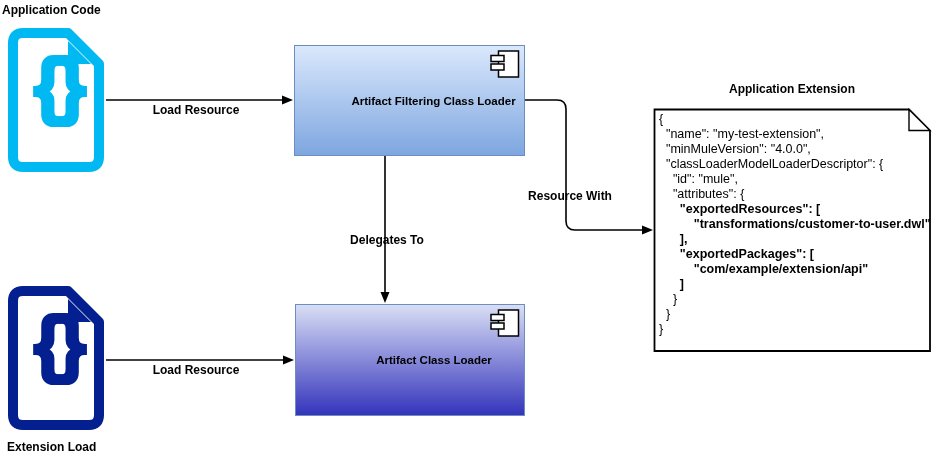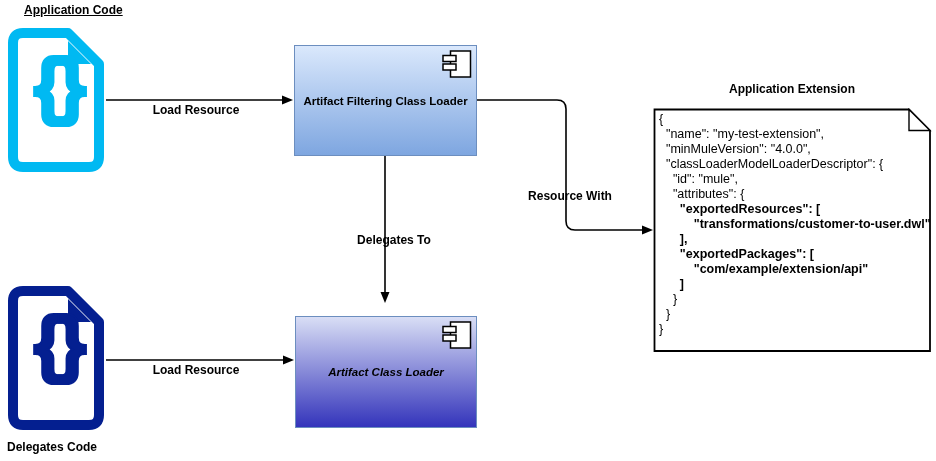--- a/index.html
+++ b/index.html
@@ -6,26 +6,26 @@
   .canvas{
     position:relative;width:936px;height:461px;background:#ffffff;
     font-family:"Liberation Sans",sans-serif;overflow:hidden;color:#000;
   }
   .lbl{position:absolute;font-weight:bold;font-size:12px;white-space:nowrap;}
   .lbl.center{text-align:center;margin-top:19px;}
   .edges{position:absolute;left:0;top:0;width:936px;height:461px;}
   .node{
     position:absolute;border:1px solid #6c8ebf;
     display:flex;align-items:center;justify-content:center;
-    font-weight:bold;font-size:11.5px;text-align:center;
+    font-weight:bold;font-size:11.5px;text-align:center;padding-left:48px;
   }
   #box-filtering{left:294px;top:45px;width:181px;height:109px;
     background:linear-gradient(180deg,#dae8fc 0%,#7ea6e0 100%);}
-  #box-artifact{left:295px;top:316px;width:180px;height:110px;
-    background:linear-gradient(180deg,#d9def5 0%,#3434bb 100%);font-style:italic;}
+  #box-artifact{left:295px;top:304px;width:180px;height:110px;
+    background:linear-gradient(180deg,#d9def5 0%,#3434bb 100%);}
   .comp-icon{position:absolute;top:4px;right:4px;}
   .file-icon{position:absolute;}
   #icon-app{left:8px;top:28px;}
   #icon-ext{left:8px;top:286px;}
   .doc-shape{position:absolute;left:653px;top:108px;}
   .doc-title{position:absolute;left:652px;top:82px;width:280px;text-align:center;
     font-weight:bold;font-size:12px;}
   .doc-text{position:absolute;left:659px;top:112px;font-size:12.5px;line-height:15px;
     white-space:pre;}
   .doc-line.bold{font-weight:bold;}
@@ -43,21 +43,21 @@
       <path d="M477,100 H557 Q566,100 566,109 V221 Q566,230 575,230 H642"></path>
     </g>
     <g fill="#000" stroke="none">
       <polygon points="293,100 282,95.5 282,104.5"></polygon>
       <polygon points="294,360 283,355.5 283,364.5"></polygon>
       <polygon points="385,303 380.5,292 389.5,292"></polygon>
       <polygon points="653,230 642,225.5 642,234.5"></polygon>
     </g>
   </svg>
 
-  <div class="lbl" style="left:24px;top:3px;text-decoration:underline;">Application Code</div>
+  <div class="lbl" style="left:2px;top:3px;">Application Code</div>
 
   <svg id="icon-app" class="file-icon" width="96" height="144" viewBox="0 0 96 144" xmlns="http://www.w3.org/2000/svg" style="color: rgb(0, 185, 242);">
     <path d="M15,5 H60 L91,36 V129 Q91,139 81,139 H15 Q5,139 5,129 V15 Q5,5 15,5 Z" fill="#ffffff" stroke="currentColor" stroke-width="10" stroke-linejoin="round"></path>
     <path d="M60,13 L83,36 H66 Q60,36 60,30 Z" fill="currentColor"></path>
     <text x="40" y="82" font-size="72" font-weight="bold" text-anchor="middle" fill="currentColor" stroke="currentColor" stroke-width="4" paint-order="stroke">{</text>
     <text x="64" y="82" font-size="72" font-weight="bold" text-anchor="middle" fill="currentColor" stroke="currentColor" stroke-width="4" paint-order="stroke">}</text>
   </svg>
 
   <div class="lbl center" style="left:136px;top:84px;width:120px;">Load Resource</div>
 
@@ -65,21 +65,21 @@
     <span>Artifact Filtering Class Loader</span>
     <svg class="comp-icon" width="30" height="28" viewBox="0 0 30 28" xmlns="http://www.w3.org/2000/svg">
       <g fill="#ffffff" stroke="#000" stroke-width="1.5">
         <rect x="8.5" y="1" width="20" height="26"></rect>
         <rect x="1" y="5.5" width="13" height="6"></rect>
         <rect x="1" y="14" width="13" height="6"></rect>
       </g>
     </svg>
   </div>
 
-  <div class="lbl center" style="left:334px;top:214px;width:120px;">Delegates To</div>
+  <div class="lbl center" style="left:327px;top:214px;width:120px;">Delegates To</div>
 
   <div class="lbl center" style="left:510px;top:170px;width:120px;">Resource With</div>
 
   <div class="node" id="box-artifact" style="background: linear-gradient(rgb(217, 222, 245) 0%, rgb(52, 52, 187) 100%); border-color: rgb(108, 142, 191);">
     <span>Artifact Class Loader</span>
     <svg class="comp-icon" width="30" height="28" viewBox="0 0 30 28" xmlns="http://www.w3.org/2000/svg">
       <g fill="#ffffff" stroke="#000" stroke-width="1.5">
         <rect x="8.5" y="1" width="20" height="26"></rect>
         <rect x="1" y="5.5" width="13" height="6"></rect>
         <rect x="1" y="14" width="13" height="6"></rect>
@@ -89,21 +89,21 @@
 
   <div class="lbl center" style="left:136px;top:344px;width:120px;">Load Resource</div>
 
   <svg id="icon-ext" class="file-icon" width="96" height="144" viewBox="0 0 96 144" xmlns="http://www.w3.org/2000/svg" style="color: rgb(4, 31, 144);">
     <path d="M15,5 H60 L91,36 V129 Q91,139 81,139 H15 Q5,139 5,129 V15 Q5,5 15,5 Z" fill="#ffffff" stroke="currentColor" stroke-width="10" stroke-linejoin="round"></path>
     <path d="M60,13 L83,36 H66 Q60,36 60,30 Z" fill="currentColor"></path>
     <text x="40" y="82" font-size="72" font-weight="bold" text-anchor="middle" fill="currentColor" stroke="currentColor" stroke-width="4" paint-order="stroke">{</text>
     <text x="64" y="82" font-size="72" font-weight="bold" text-anchor="middle" fill="currentColor" stroke="currentColor" stroke-width="4" paint-order="stroke">}</text>
   </svg>
 
-  <div class="lbl" style="left:7px;top:440px;">Delegates Code</div>
+  <div class="lbl" style="left:7px;top:440px;">Extension Load</div>
 
   <div class="doc-title">Application Extension</div>
 
   <svg class="doc-shape" width="280" height="246" viewBox="0 0 280 246" xmlns="http://www.w3.org/2000/svg">
     <path d="M1.5,1.5 H256 L277,22.5 V243 H1.5 Z" fill="#ffffff" stroke="#000" stroke-width="1.8"></path>
     <path d="M256,1.5 L277,22.5 H256 Z" fill="#ffffff" stroke="#000" stroke-width="1.4"></path>
   </svg>
 
   <div class="doc-text"><div class="doc-line">{</div><div class="doc-line">  "name": "my-test-extension",</div><div class="doc-line">  "minMuleVersion": "4.0.0",</div><div class="doc-line">  "classLoaderModelLoaderDescriptor": {</div><div class="doc-line">    "id": "mule",</div><div class="doc-line">    "attributes": {</div><div class="doc-line bold">      "exportedResources": [</div><div class="doc-line bold">          "transformations/customer-to-user.dwl"</div><div class="doc-line bold">      ],</div><div class="doc-line bold">      "exportedPackages": [</div><div class="doc-line bold">          "com/example/extension/api"</div><div class="doc-line bold">      ]</div><div class="doc-line">    }</div><div class="doc-line">  }</div><div class="doc-line">}</div></div>
 

